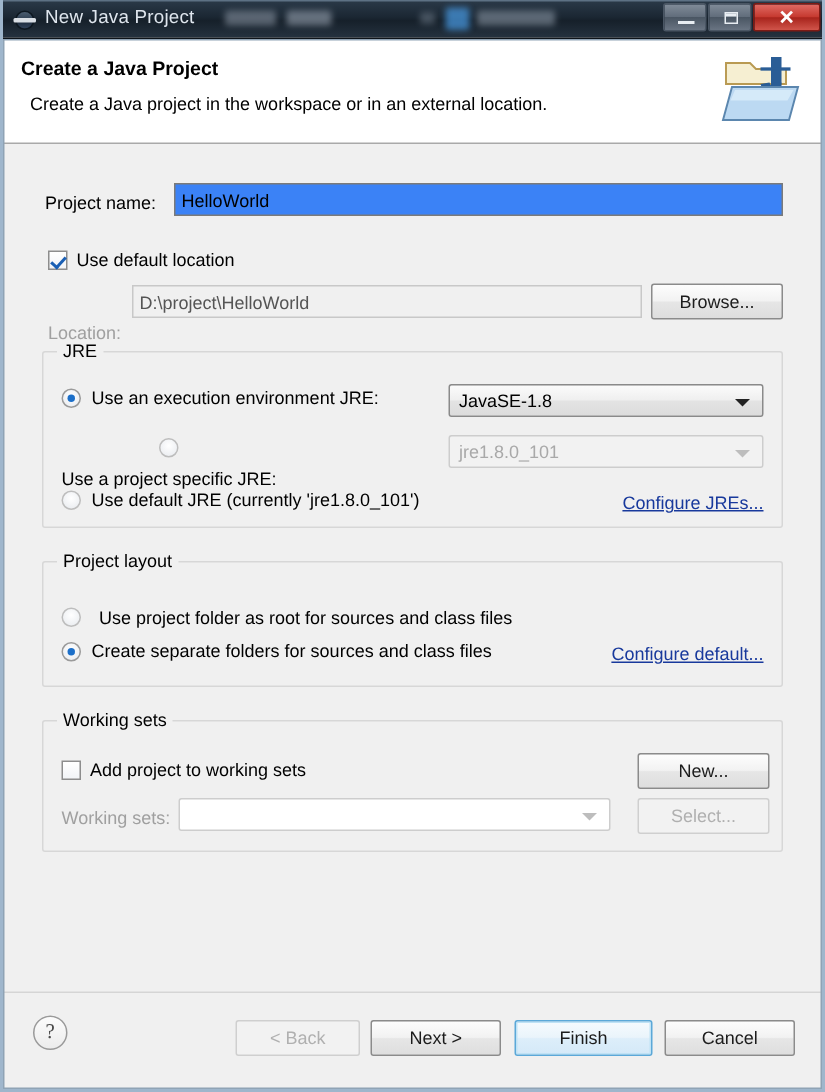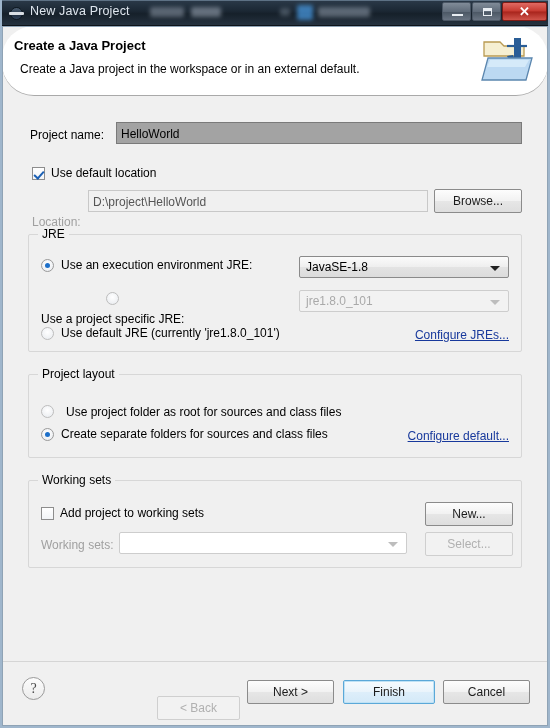--- a/index.html
+++ b/index.html
@@ -120,21 +120,20 @@
   }
 
   
   .header {
     position: absolute;
     left: 2px; top: 26px;
     width: 546px; height: 70px;
     background: #ffffff;
     border-bottom: 1px solid #a9a9a9;
     box-sizing: border-box;
-    border-radius: 32px;
   }
   .hdr-title {
     position: absolute;
     left: 12px; top: 12px;
     font-size: 13px;
     font-weight: bold;
     color: #000;
   }
   .hdr-sub {
     position: absolute;
@@ -163,21 +162,21 @@
     font-size: 12px;
     color: #000;
     white-space: nowrap;
   }
   .lbl.dim { color: #a0a0a0; }
 
   
   .textfield {
     box-sizing: border-box;
     border: 1px solid #7a7a7a;
-    background: #a3a3a3;
+    background: #3b82f6;
     font-size: 12px;
     color: #000;
     padding: 3px 4px 0 4px;
     height: 22px;
     line-height: 16px;
     overflow: hidden;
     white-space: nowrap;
   }
   .textfield.disabled {
     border: 1px solid #c8c8c8;
@@ -381,21 +380,21 @@
         <div class="max-glyph"></div>
       </div>
       <div class="win-btn close">
         <div class="close-glyph">✕</div>
       </div>
     </div>
   </div>
 
   <div class="header">
     <div class="hdr-title">Create a Java Project</div>
-    <div class="hdr-sub">Create a Java project in the workspace or in an external default.</div>
+    <div class="hdr-sub">Create a Java project in the workspace or in an external location.</div>
     <div class="hdr-icon">
       <svg viewBox="0 0 56 52" width="56" height="52" xmlns="http://www.w3.org/2000/svg">
 
         <path d="M4 16 L4 8 L20 8 L24 12 L44 12 L44 22 L4 22 Z" fill="#f6efd2" stroke="#b99a52" stroke-width="1.3"></path>
 
         <rect x="34" y="4" width="7" height="22" fill="#2a5d96"></rect>
         <path d="M41 21 q0 6 -7 6 q-6 0 -7 -5 l6 -1 q0.4 2 1.6 2 q0.9 0 0.9 -2 z" fill="#2a5d96"></path>
         <path d="M27 12 L47 12" stroke="#2a5d96" stroke-width="2.2"></path>
 
         <path d="M8 24 L52 24 L46 46 L2 46 Z" fill="#bcd9f2" stroke="#5b86ae" stroke-width="1.3"></path>
@@ -476,21 +475,21 @@
         <span class="arrow"></span>
       </div>
       <div class="btn disabled" style="position:absolute; left:396px; top:51px; width:88px;">Select...</div>
     </div>
 
   </div>
 
   <div class="footer">
     <div class="help-btn">?</div>
 
-    <div class="btn disabled" style="position:absolute; left:155px; top:34px; width:83px;">&lt; Back</div>
+    <div class="btn disabled" style="position:absolute; left:155px; top:18px; width:83px;">&lt; Back</div>
     <div class="btn" style="position:absolute; left:245px; top:18px; width:87px;">Next &gt;</div>
     <div class="btn default" style="position:absolute; left:341px; top:18px; width:92px;">Finish</div>
     <div class="btn" style="position:absolute; left:441px; top:18px; width:87px;">Cancel</div>
   </div>
 
   <div class="frame-edge"></div>
   <div class="frame-inner"></div>
 </div>
 
 </body></html>

